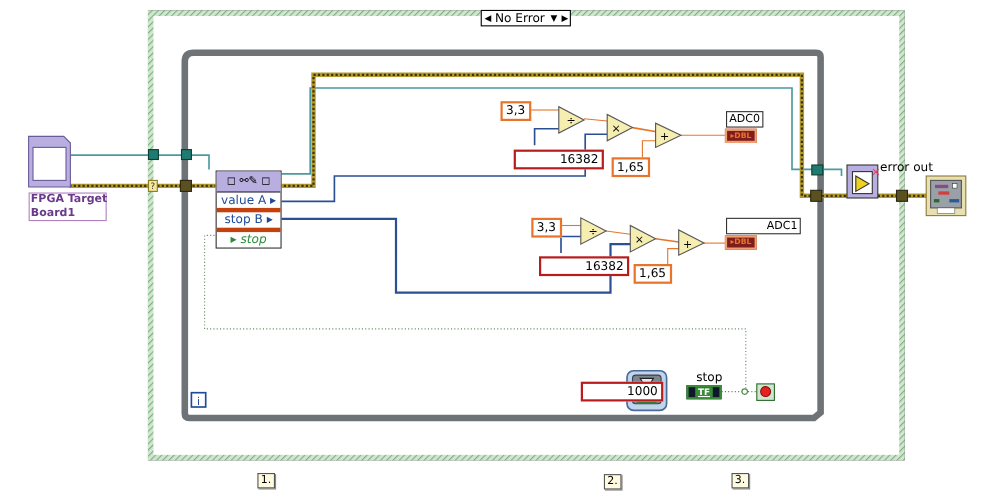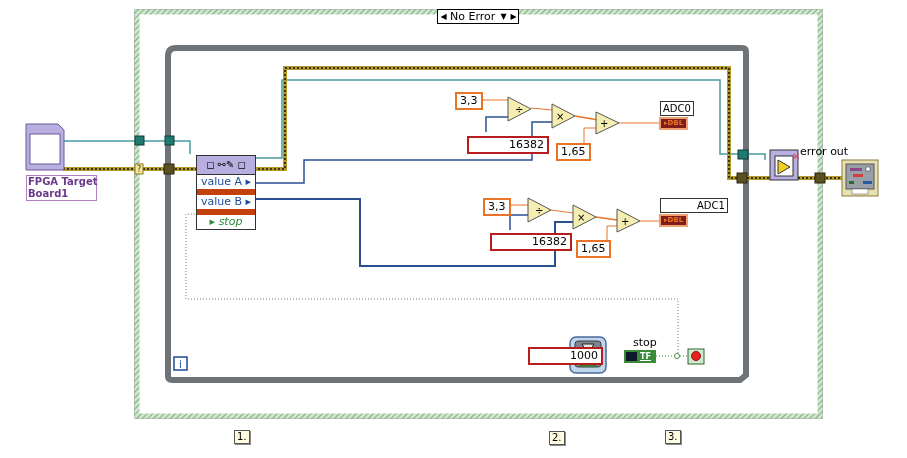--- a/index.html
+++ b/index.html
@@ -9,21 +9,21 @@
   .const { position: absolute; background: #fff; font-size: 11px; line-height: 14px; padding: 0 3px; box-sizing: border-box; color: #000; }
   .const.orange { border: 2px solid #e8742a; }
   .const.blue { border: 2px solid #b91c1c; padding-left: 40px; }
   .ind-label { position: absolute; background:#fff; border:1px solid #333; font-size:10px; line-height:13px; padding:0 2px; }
   .dbl { position:absolute; border:2px solid #f0a070; background:#7f1d1d; color:#e8742a; font-size:7px; font-weight:bold; line-height:9px; padding:0 3px; }
   .seq-tag { position:absolute; background:#fffbe0; border:1px solid #555; box-shadow:1px 1px 0 #888; font-size:10px; line-height:12px; padding:0 2px; }
   .case-sel { position:absolute; left:437px; top:9px; width:82px; height:15px; background:#fff; border:1px solid #000; font-size:11px; line-height:14px; box-sizing:border-box; }
   .case-sel .arr { position:absolute; top:0; width:9px; height:13px; font-size:8px; line-height:13px; text-align:center; }
   .unbundle { position:absolute; left:196px; top:155px; width:58px; background:#fff; border:1px solid #333; }
   .unbundle .hdr { height:18px; background:#b9aee0; border-bottom:1px solid #333; font-size:10px; line-height:18px; text-align:center; }
-  .unbundle .row { height:14px; border-bottom:6px solid #c2410c; font-size:11px; line-height:14px; text-align:center; position:relative; }
+  .unbundle .row { height:14px; border-bottom:4px solid #c2410c; font-size:11px; line-height:14px; text-align:center; position:relative; }
   .unbundle .row:last-child { border-bottom:none;font-style:italic; }
   .unbundle .row.blue { color:#1f4a9a; }
   .unbundle .row.green { color:#2d8a3a; }
 </style>
 </head>
 <body>
 
 <svg id="canvas" width="907" height="458" xmlns="http://www.w3.org/2000/svg">
   <defs>
     <pattern id="hatch" width="4" height="4" patternUnits="userSpaceOnUse" patternTransform="rotate(45)">
@@ -170,40 +170,40 @@
 </div>
 
 <div class="lbl" style="left:26px;top:175px;width:67px;border:1px solid #b080c0;color:#6a3a8a;font-size:10px;line-height:12px;padding:0 1px;font-weight:bold;">
   <div>FPGA Target</div>
   <div>Board1</div>
 </div>
 
 <div class="unbundle">
   <div class="hdr">◻ ⚯✎ ◻</div>
   <div class="row blue"><span>value A</span> ▸</div>
-  <div class="row blue"><span>value B</span> ▸</div>
+  <div class="row blue"><span>stop B</span> ▸</div>
   <div class="row green">▸ <span>stop</span></div>
 </div>
 
 <div class="const orange" style="left:455px;top:92px;">3,3</div>
 <div class="const blue" style="left:467px;top:136px;">16382</div>
 <div class="const orange" style="left:556px;top:143px;">1,65</div>
 <div class="ind-label" style="left:660px;top:101px;">ADC0</div>
 <div class="dbl" style="left:659px;top:117px;">▸<span>DBL</span></div>
 
 <div class="const orange" style="left:483px;top:198px;">3,3</div>
 <div class="const blue" style="left:490px;top:233px;">16382</div>
 <div class="const orange" style="left:576px;top:240px;">1,65</div>
 <div class="ind-label" style="left:660px;top:198px;padding-left:36px;">ADC1</div>
 <div class="dbl" style="left:659px;top:214px;">▸<span>DBL</span></div>
 
 <div class="const blue" style="left:528px;top:347px;">1000</div>
 
 <div class="lbl" style="left:633px;top:336px;">stop</div>
-<div style="position:absolute;left:624px;top:350px;width:32px;height:13px;background:#0f172a;border:2px solid #3a8a3a;box-sizing:border-box;font-size:8px;font-weight:bold;color:#fff;line-height:9px;text-align:right;text-decoration:underline;">
+<div style="position:absolute;left:624px;top:350px;width:32px;height:13px;background:#0f172a;border:2px solid #3a8a3a;box-sizing:border-box;font-size:8px;font-weight:bold;color:#fff;line-height:9px;text-align:center;text-decoration:underline;">
   <span style="background:#3a8a3a;padding:0 3px;">TF</span>
 </div>
 
 <div class="lbl" style="left:800px;top:145px;">error out</div>
 
 <div class="seq-tag" style="left:234px;top:430px;">1.</div>
 <div class="seq-tag" style="left:549px;top:431px;">2.</div>
 <div class="seq-tag" style="left:665px;top:430px;">3.</div>
 
 </body></html>

